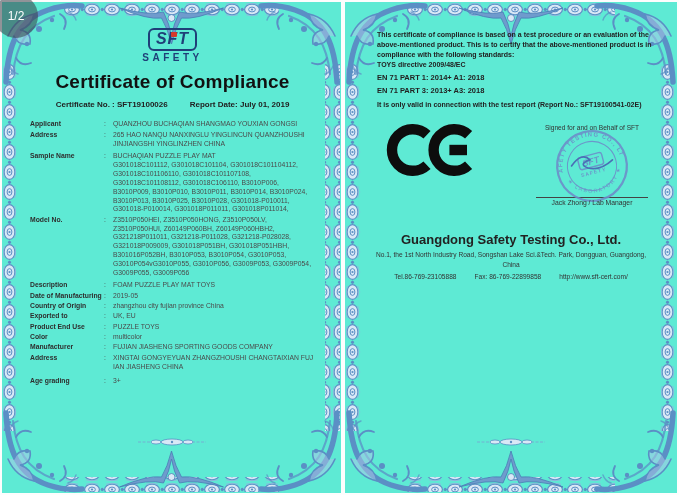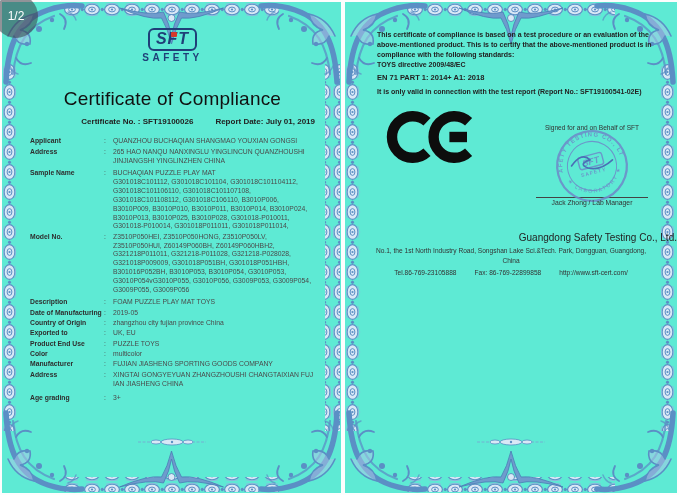--- a/index.html
+++ b/index.html
@@ -10,22 +10,22 @@
   .page-right{left:345px;width:332px;}
   .frame{position:absolute;left:0;top:0;}
 
   
   .lp{position:absolute;inset:0;padding:26px 26px 0 28px;box-sizing:border-box;text-align:center;}
   .logo-box{display:inline-block;border:2px solid #1f3f78;border-radius:6px;padding:0 6px 1px;
             font-size:16px;font-weight:bold;font-style:italic;color:#1f3f78;letter-spacing:1px;
             position:relative;line-height:1.15;}
   .logo-dot{position:absolute;top:2px;left:21px;width:6px;height:5px;background:#d43a2a;border-radius:1px;}
   .logo-sub{font-size:10px;font-weight:bold;letter-spacing:3.5px;color:#1f3f78;margin-top:1px;}
-  .title{margin-top:25px;font-size:19px;font-weight:normal;color:#111;letter-spacing:0.2px;}
-  .certline{margin-top:7px;font-size:8px;font-weight:bold;color:#222;display:flex;justify-content:flex-end;gap:22px;}
+  .title{margin-top:8px;font-size:19px;font-weight:bold;color:#111;letter-spacing:0.2px;}
+  .certline{margin-top:7px;font-size:8px;font-weight:bold;color:#222;display:flex;justify-content:center;gap:22px;}
   .certline span{white-space:nowrap;}
   .fields{margin-top:11px;text-align:left;font-size:6.8px;line-height:1.3;color:#4a4a4a;}
   .frow{display:flex;margin-bottom:1.5px;}
   .frow .lab{width:74px;font-weight:bold;color:#2e2e2e;flex:none;}
   .frow .col{width:9px;flex:none;}
   .frow .val{flex:1;white-space:pre-line;max-width:206px;}
   .gap4{margin-top:4px;} .gap6{margin-top:6px;}
 
   
   .rp{position:absolute;inset:0;padding:28px 20px 0 32px;box-sizing:border-box;
@@ -34,21 +34,21 @@
   .directive{font-weight:bold;margin-top:2px;}
   .std{font-weight:bold;font-size:7.5px;margin-top:4.5px;}
   .validity{font-weight:bold;margin-top:6px;}
   .ce{margin-top:14px;margin-left:6px;}
   .sign-col{position:absolute;top:122px;right:14px;width:142px;text-align:center;}
   .signed-for{font-size:6.6px;color:#333;position:relative;z-index:2;}
   .stamp{width:86px;height:86px;margin:-8px auto -12px;display:block;}
   .sig-line{border-top:1px solid #444;width:112px;margin:0 auto;}
   .signer{font-size:6.8px;color:#333;margin-top:1px;}
   .company-block{position:absolute;top:230px;left:0;right:0;text-align:center;}
-  .company{font-size:10px;font-weight:normal;color:#222;text-align:right;}
+  .company{font-size:13px;font-weight:bold;color:#222;}
   .caddr{font-size:6.6px;color:#333;margin-top:3px;line-height:1.5;padding:0 26px;}
   .contact{margin-top:3px;font-size:6.6px;color:#333;display:flex;justify-content:center;gap:18px;}
 
   .pg-divider{position:absolute;bottom:46px;left:50%;transform:translateX(-50%);}
 
   
   .badge{position:absolute;left:-6px;top:-6px;width:44px;height:44px;border-radius:50%;
          background:rgba(55,60,70,0.55);color:#fff;display:flex;align-items:center;justify-content:center;
          font-size:12px;z-index:10;}
 </style>
@@ -236,20 +236,21 @@
       <use href="#corner" transform="translate(0,491) scale(1,-1)"></use>
       <use href="#corner" transform="translate(332,491) scale(-1,-1)"></use>
       <use href="#crest" transform="translate(166,4)"></use>
       <use href="#crest" transform="translate(166,487) scale(1,-1)"></use>
     </svg>
 
     <div class="rp">
       <div class="intro">This certificate of compliance is based on a test procedure or an evaluation of the above-mentioned product. This is to certify that the above-mentioned product is in compliance with the following standards:</div>
       <div class="directive">TOYS directive 2009/48/EC</div>
       <div class="std">EN 71 PART 1: 2014+ A1: 2018</div>
+      <div class="std">EN 71 PART 3: 2013+ A3: 2018</div>
       <div class="validity">It is only valid in connection with the test report (Report No.: SFT19100541-02E)</div>
 
       <svg class="ce" width="96" height="56" viewBox="0 0 114 70">
         <g stroke="#0d0d0d" fill="none">
           <path d="M52,16 A26,26 0 1 0 52,54" stroke-width="13"></path>
           <path d="M104,16 A26,26 0 1 0 104,54" stroke-width="13"></path>
           <line x1="80" y1="35" x2="102" y2="35" stroke-width="13"></line>
         </g>
       </svg>
 

